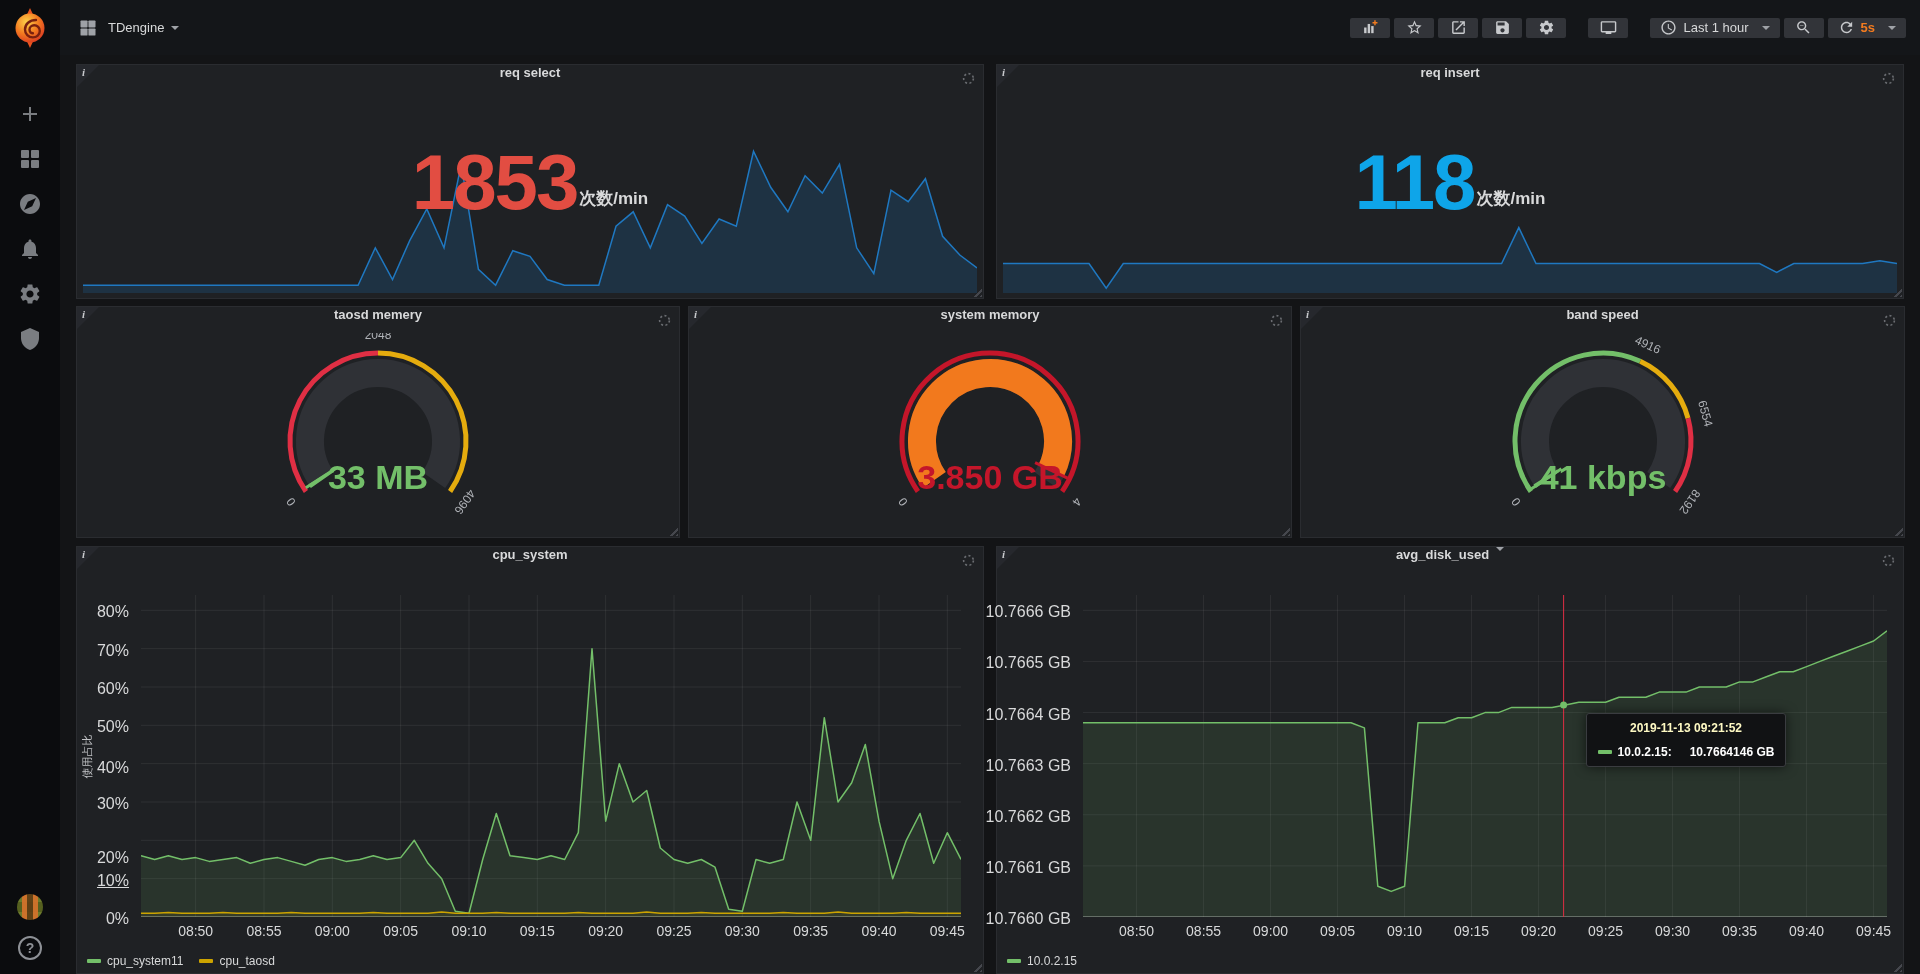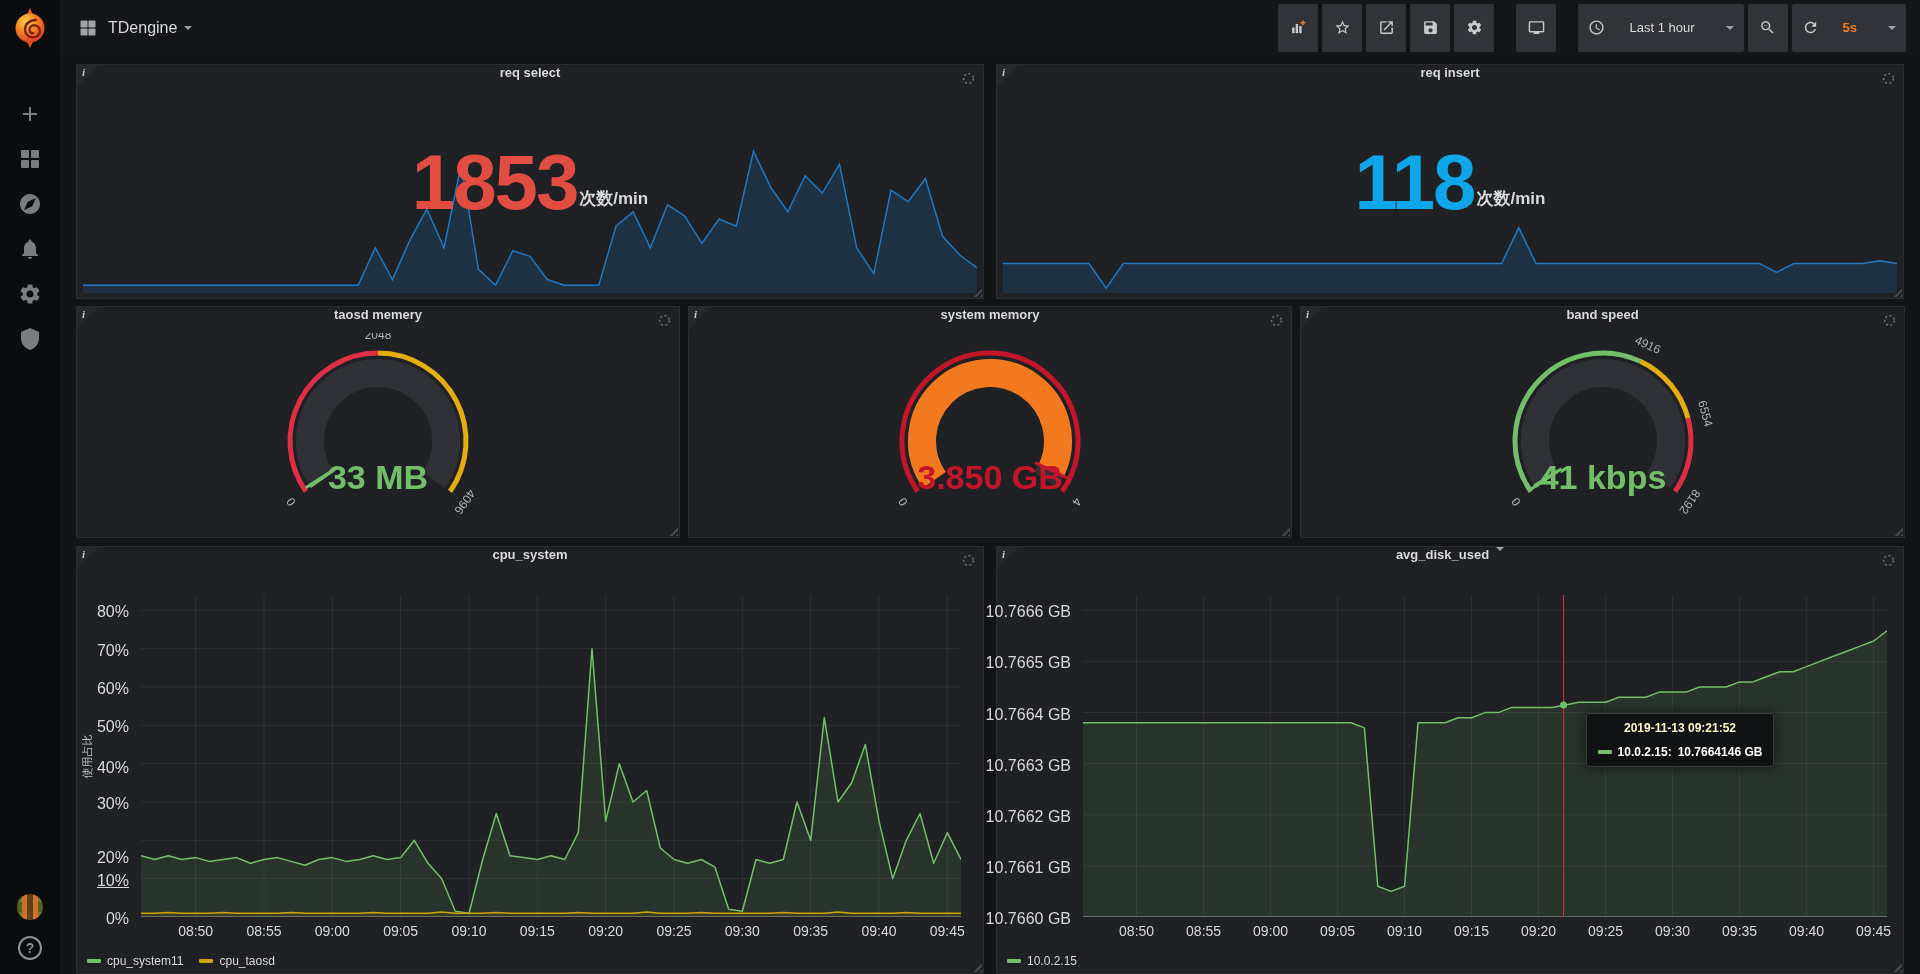--- a/index.html
+++ b/index.html
@@ -18,24 +18,24 @@
     background:
       linear-gradient(90deg,rgba(210,114,43,0) 18%, rgba(210,114,43,.95) 18% 38%, rgba(95,60,20,.9) 38% 62%, rgba(210,114,43,.95) 62% 82%, rgba(210,114,43,0) 82%),
       linear-gradient(0deg,#6c7a2c 0 30%, #55601f 30% 70%, #6c7a2c 70%);
   }
   .help{width:24px;height:24px;border-radius:50%;border:2px solid #8e9196;color:#8e9196;font-size:14px;font-weight:bold;display:flex;align-items:center;justify-content:center;cursor:pointer}
 
   
   .navbar{position:absolute;left:60px;right:0;top:0;height:55px;background:#141619;display:flex;align-items:center;padding:0 14px 0 18px;z-index:9}
   .nav-grid{width:20px;height:20px;cursor:pointer}
   .nav-grid svg{fill:#9fa2a7;width:20px;height:20px}
-  .nav-title{font-size:16px;color:#d8d9da;margin-left:10px;cursor:pointer;font-weight:400}
+  .nav-title{font-size:13px;color:#d8d9da;margin-left:10px;cursor:pointer;font-weight:400}
   .caret{display:inline-block;width:0;height:0;border-left:4px solid transparent;border-right:4px solid transparent;border-top:4px solid #9fa2a7;margin-left:7px}
   .nav-spacer{flex:1}
-  .nav-btn{height:48px;min-width:40px;background:#323439;border:none;border-radius:2px;display:flex;align-items:center;justify-content:center;gap:24px;cursor:pointer;margin-left:4px;padding:0 10px;color:#d8d9da;font-family:"Liberation Sans",sans-serif;font-size:13px}
+  .nav-btn{height:20px;min-width:40px;background:#323439;border:none;border-radius:2px;display:flex;align-items:center;justify-content:center;gap:6px;cursor:pointer;margin-left:4px;padding:0 10px;color:#d8d9da;font-family:"Liberation Sans",sans-serif;font-size:13px}
   .nav-btn svg{fill:#c7c9cc;width:17px;height:17px}
   .nav-gap{width:18px}
   .refresh-int{color:#f27b1f;font-weight:bold;font-size:13px}
 
   
   .panel{position:absolute;background:#1f2124;border:1px solid #2a2c30}
   .panel::after{content:'';position:absolute;right:1px;bottom:1px;width:8px;height:8px;background:linear-gradient(315deg,#45474d 2px,transparent 2px 4px,#45474d 4px 6px,transparent 6px)}
   .panel-h{height:26px;display:flex;align-items:flex-start;justify-content:center;cursor:pointer}
   .panel-title{font-size:13px;font-weight:bold;color:#d8d9da}
   .corner{position:absolute;left:0;top:0;width:0;height:0;border-top:22px solid #26282d;border-right:22px solid transparent;z-index:3;cursor:pointer}
@@ -69,21 +69,21 @@
   .ylab{position:absolute;width:16px;left:2px;top:22px;bottom:56px;display:flex;align-items:center;justify-content:center}
   .ylab span{transform:rotate(-90deg);white-space:nowrap;font-size:11px;color:#c0c2c5;display:block}
   .legend{position:absolute;left:10px;bottom:5px;display:flex;gap:16px;font-size:12px;color:#d8d9da}
   .legend-item{display:flex;align-items:center;gap:6px;cursor:pointer}
   .swatch{display:inline-block;width:14px;height:4px;border-radius:1px}
 
   .tooltip{position:absolute;z-index:5;background:#111214;border:1px solid #3a3c40;border-radius:3px;padding:7px 11px;font-size:12px;font-weight:bold;white-space:nowrap;box-shadow:0 0 12px rgba(0,0,0,.6)}
   .tt-time{text-align:center;margin-bottom:10px;color:#fef9c3}
   .tt-row{display:flex;align-items:center;gap:6px;color:#fff}
   .tt-swatch{width:14px;height:4px;border-radius:1px}
-  .tt-val{margin-left:0}
+  .tt-val{margin-left:12px}
 </style>
 </head>
 <body>
 
 <div id="screen">
 
   <aside class="sidebar">
     <div class="logo">
       <svg viewBox="0 0 40 40" width="40" height="40">
         <defs>

